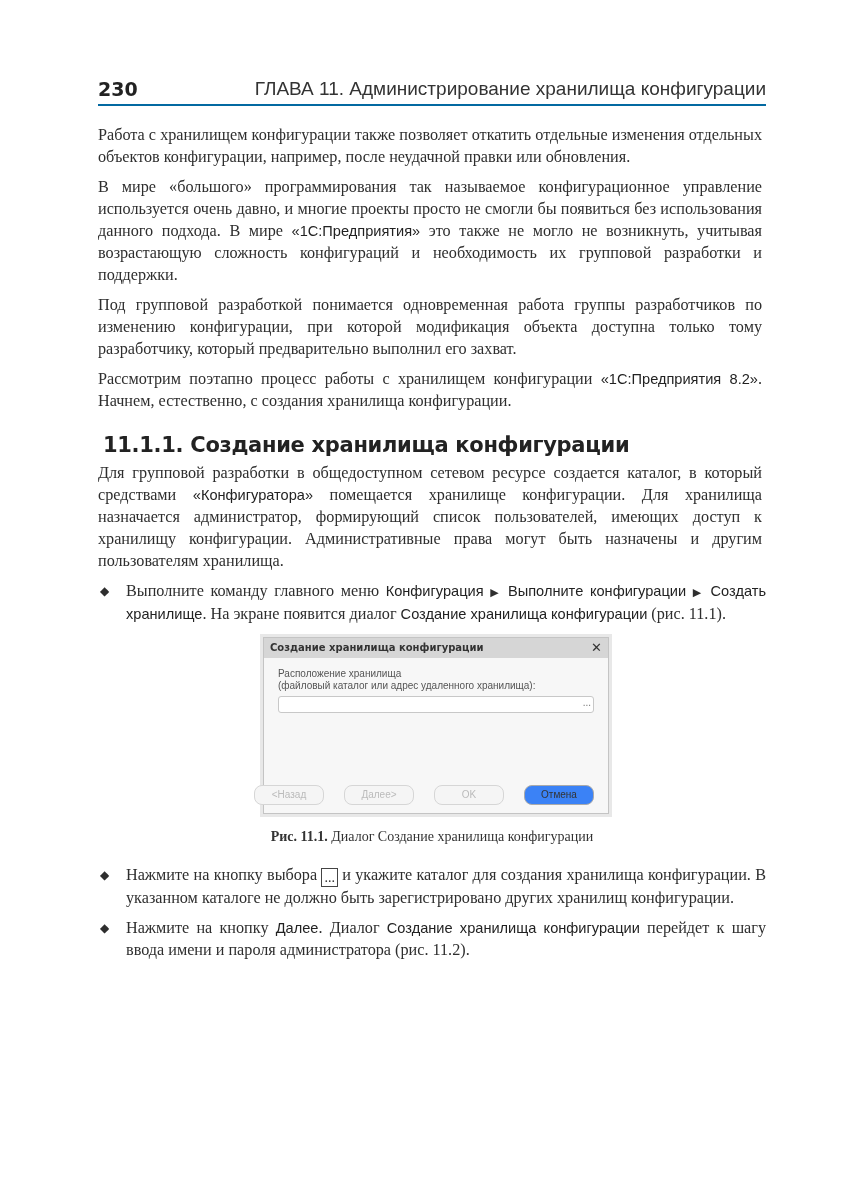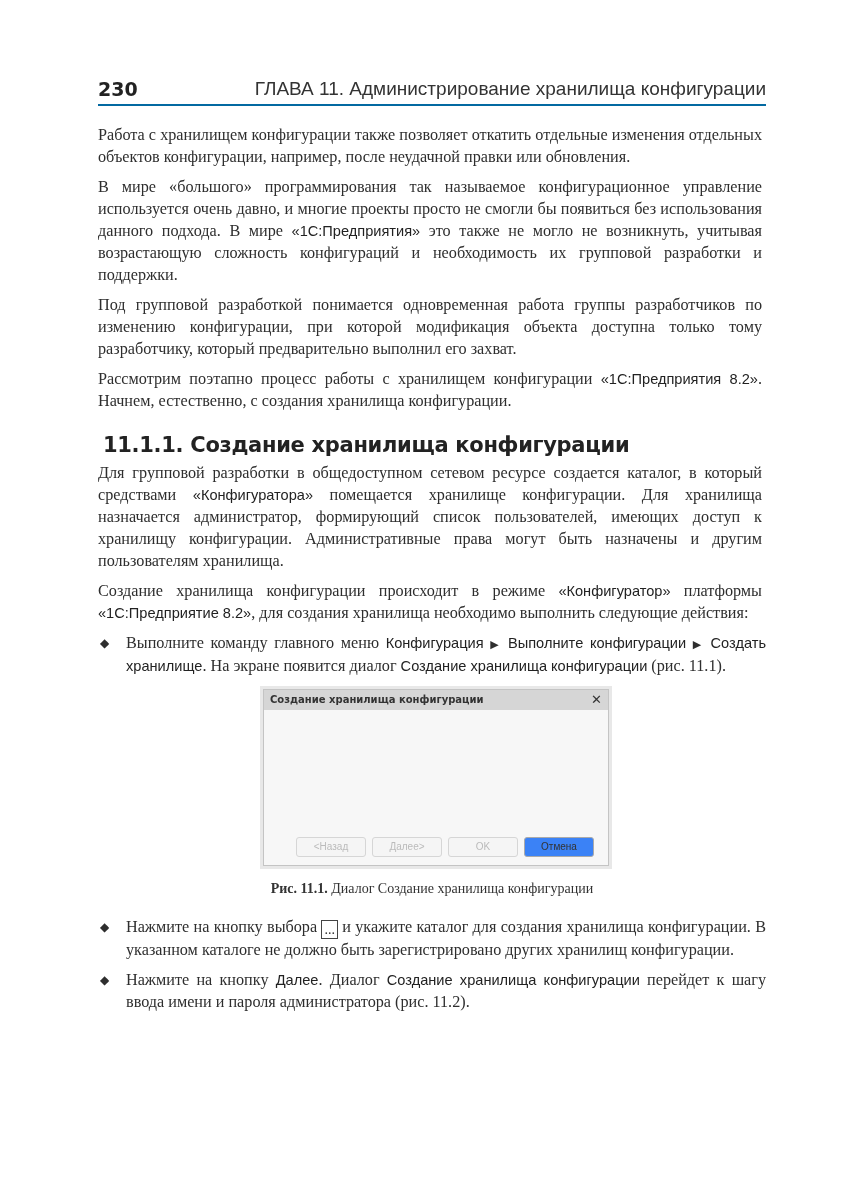--- a/index.html
+++ b/index.html
@@ -19,21 +19,21 @@
   .menu-arrow { font-size:11px; }
   .figure { display:flex; flex-direction:column; align-items:center; margin:12px 0 16px 0; }
   .dialog { width:344px; height:175px; background:#f7f7f7; border:1px solid #c4c4c4; box-shadow:0 0 0 3px #e8e8e8; position:relative; margin-left:8px; }
   .dialog-title { height:20px; background:#d6d6d6; display:flex; justify-content:space-between; align-items:center; padding:0 6px; }
   .dialog-title-text { font-family:"DejaVu Sans", sans-serif; font-weight:bold; font-size:10px; color:#333; }
   .close-x { font-family:"DejaVu Sans", sans-serif; font-weight:bold; font-size:13px; color:#333; }
   .dialog-body { padding:10px 14px; font-family:"Liberation Sans", sans-serif; font-size:10px; color:#555; line-height:12px; }
   .path-field { margin-top:4px; height:15px; border:1px solid #c8c8c8; border-radius:3px; background:#fff; position:relative; }
   .path-field .dots { position:absolute; right:2px; top:0; font-size:10px; color:#777; }
   .dialog-buttons { position:absolute; bottom:8px; right:14px; display:flex; gap:6px; }
-  .dbtn { width:68px; height:18px; border:1px solid #d6d6d6; border-radius:3px; background:#f5f5f5; font-family:"Liberation Sans", sans-serif; font-size:10px; color:#bbb; display:flex; align-items:center; justify-content:center; }
+  .dbtn { width:68px; height:18px; border:1px solid #d6d6d6; border-radius:8px; background:#f5f5f5; font-family:"Liberation Sans", sans-serif; font-size:10px; color:#bbb; display:flex; align-items:center; justify-content:center;margin-left:14px; }
   .dbtn.active { border-color:#aaa; color:#333; background:#3b82f6; }
   .caption { margin-top:12px; font-family:"Liberation Serif", serif; font-size:14px; color:#333; }
   .caption b { font-weight:bold; }
   .inline-btn { display:inline-block; border:1.5px solid #444; padding:0 2px; line-height:17px; font-size:14px; vertical-align:-2px; }
 </style>
 </head>
 <body>
 
 <div class="page">
   <div class="header">
@@ -43,38 +43,45 @@
 
   <div class="body">
     <p class="p1"><span>Работа с хранилищем конфигурации также позволяет откатить отдельные изменения отдельных объектов конфигурации, например, после неудачной правки или обновления.</span></p>
     <p><span>В мире «большого» программирования так называемое конфигурационное управление используется очень давно, и многие проекты просто не смогли бы появиться без использования данного подхода. В мире </span><span class="sans">«1С:Предприятия»</span><span> это также не могло не возникнуть, учитывая возрастающую сложность конфигураций и необходимость их групповой разработки и поддержки.</span></p>
     <p><span>Под групповой разработкой понимается одновременная работа группы разработчиков по изменению конфигурации, при которой модификация объекта доступна только тому разработчику, который предварительно выполнил его захват.</span></p>
     <p><span>Рассмотрим поэтапно процесс работы с хранилищем конфигурации </span><span class="sans">«1С:Предприятия 8.2»</span><span>. Начнем, естественно, с создания хранилища конфигурации.</span></p>
 
     <h2>11.1.1. Создание хранилища конфигурации</h2>
 
     <p><span>Для групповой разработки в общедоступном сетевом ресурсе создается каталог, в который средствами </span><span class="sans">«Конфигуратора»</span><span> помещается хранилище конфигурации. Для хранилища назначается администратор, формирующий список пользователей, имеющих доступ к хранилищу конфигурации. Административные права могут быть назначены и другим пользователям хранилища.</span></p>
-    <p><span>Создание хранилища конфигурации происходит в режиме </span><span class="sans">«Конфигуратор»</span><span> платформы </span><span class="sans">«1С:Предприятие 8.2»</span><span>, для создания хранилища необходимо выполнить следующие действия:</span></p>
 
     <ul>
       <li>
         <span class="bullet">◆</span>
         <span>Выполните команду главного меню </span><span class="sans">Конфигурация</span>
         <span class="menu-arrow">▶</span>
         <span class="sans">Выполните конфигурации</span>
         <span class="menu-arrow">▶</span>
         <span class="sans">Создать хранилище</span><span>. На экране появится диалог </span><span class="sans">Создание хранилища конфигурации</span><span> (рис. 11.1).</span>
       </li>
     </ul>
 
     <div class="figure">
       <div class="dialog">
         <div class="dialog-title">
           <span class="dialog-title-text">Создание хранилища конфигурации</span>
           <span class="close-x">✕</span>
+        </div>
+        <div class="dialog-body">
+          <div>Расположение хранилища</div>
+          <div>(файловый каталог или адрес удаленного хранилища):</div>
+          <div class="path-field">
+            <span></span>
+            <span class="dots">...</span>
+          </div>
         </div>
         <div class="dialog-buttons">
           <div class="dbtn">&lt;Назад</div>
           <div class="dbtn">Далее&gt;</div>
           <div class="dbtn">OK</div>
           <div class="dbtn active">Отмена</div>
         </div>
       </div>
       <div class="caption"><b>Рис. 11.1.</b><span> Диалог Создание хранилища конфигурации</span></div>
     </div>

